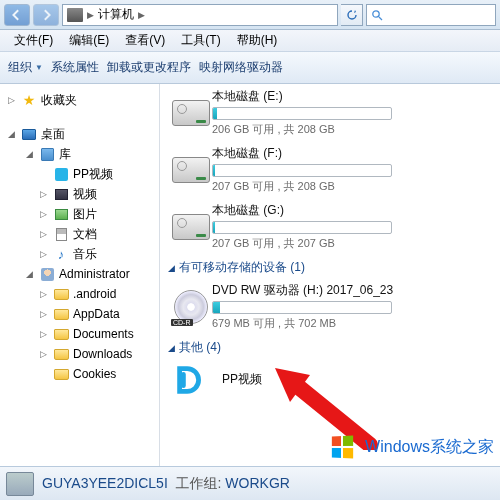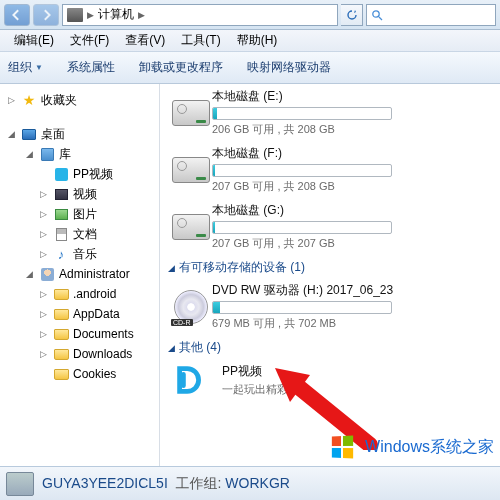--- a/index.html
+++ b/index.html
@@ -10,21 +10,21 @@
 .nav-btn.fwd { opacity: 0.4; }
 .addr-bar { flex: 1; height: 22px; background: #fff; border: 1px solid #8fa6bd; display: flex; align-items: center; padding: 0 4px; gap: 4px; }
 .addr-icon { width: 16px; height: 14px; background: linear-gradient(#888, #555); border-radius: 1px; }
 .addr-sep { color: #666; font-size: 9px; }
 .addr-refresh { width: 22px; height: 22px; border: 1px solid #8fa6bd; border-left: none; background: linear-gradient(#f5f8fc,#e2ebf4); display: flex; align-items: center; justify-content: center; }
 .search-box { width: 130px; height: 22px; background: #fff; border: 1px solid #8fa6bd; display: flex; align-items: center; padding: 0 4px; gap: 4px; color: #777; }
 
 .menubar { height: 22px; background: linear-gradient(#f3f6fb,#e6ecf5); border-bottom: 1px solid #c9d6e5; display: flex; align-items: center; padding: 0 6px; gap: 0; }
 .menu-item { padding: 2px 8px; }
 
-.toolbar { height: 32px; background: linear-gradient(#f5f9fd,#dfe9f5); border-bottom: 1px solid #b8c9db; display: flex; align-items: center; padding: 0 8px; gap: 24px; }
+.toolbar { height: 32px; background: linear-gradient(#f5f9fd,#dfe9f5); border-bottom: 1px solid #b8c9db; display: flex; align-items: center; padding: 0 8px; gap: 8px; }
 .tool-item { display: flex; align-items: center; gap: 3px; color: #1a3c6e; }
 .tool-drop { font-size: 8px; color: #3a6da5; }
 
 .main { display: flex; height: 382px; }
 .sidebar { width: 160px; border-right: 1px solid #d8dee6; overflow: hidden; padding: 6px 0; background: #fff; }
 .tree-item { display: flex; align-items: center; gap: 4px; padding: 2px 0 2px 8px; height: 20px; white-space: nowrap; }
 .tree-item.indent1 { padding-left: 26px; }
 .tree-item.indent2 { padding-left: 40px; }
 .tree-arrow { width: 9px; font-size: 9px; color: #6a6a6a; display: inline-block; }
 .tree-icon { width: 16px; height: 14px; display: inline-flex; align-items: center; justify-content: center; }
@@ -95,22 +95,22 @@
     </div>
   <div class="search-box">
     <svg width="12" height="12" viewBox="0 0 12 12">
         <circle cx="5" cy="5" r="3.2" stroke="#4a8fd8" stroke-width="1.3" fill="none"></circle>
         <line x1="8" y1="8" x2="11" y2="11" stroke="#4a8fd8" stroke-width="1.3"></line>
       </svg>
   </div>
 </div>
 
 <div class="menubar">
+  <span class="menu-item">文件(F)</span>
   <span class="menu-item">编辑(E)</span>
-  <span class="menu-item">文件(F)</span>
   <span class="menu-item">查看(V)</span>
   <span class="menu-item">工具(T)</span>
   <span class="menu-item">帮助(H)</span>
 </div>
 
 <div class="toolbar">
   <span class="tool-item">
       <span>组织</span>
       <span class="tool-drop">▼</span>
     </span>
@@ -280,21 +280,20 @@
         <span>其他 (4)</span>
       </div>
     <div class="other-row">
       <div class="drive-icon">
           <svg class="pp-big" viewBox="0 0 40 40">
             <path d="M8 8 h8 a12 12 0 0 1 0 24 h-8 z M12 14 v12" fill="none" stroke="#1fa8e6" stroke-width="5" stroke-linecap="round"></path>
           </svg>
         </div>
       <div class="drive-info">
         <div class="drive-name">PP视频</div>
-        <div class="drive-stats">一起玩出精彩</div>
       </div>
     </div>
   </div>
 </div>
 
 <div class="statusbar">
   <div class="sb-icon"></div>
   <div class="sb-text">
     <div class="l1"><span>GUYA3YEE2DICL5I</span>&nbsp;&nbsp;<span style="color:#555">工作组:</span> <span>WORKGR</span></div>
   </div>

